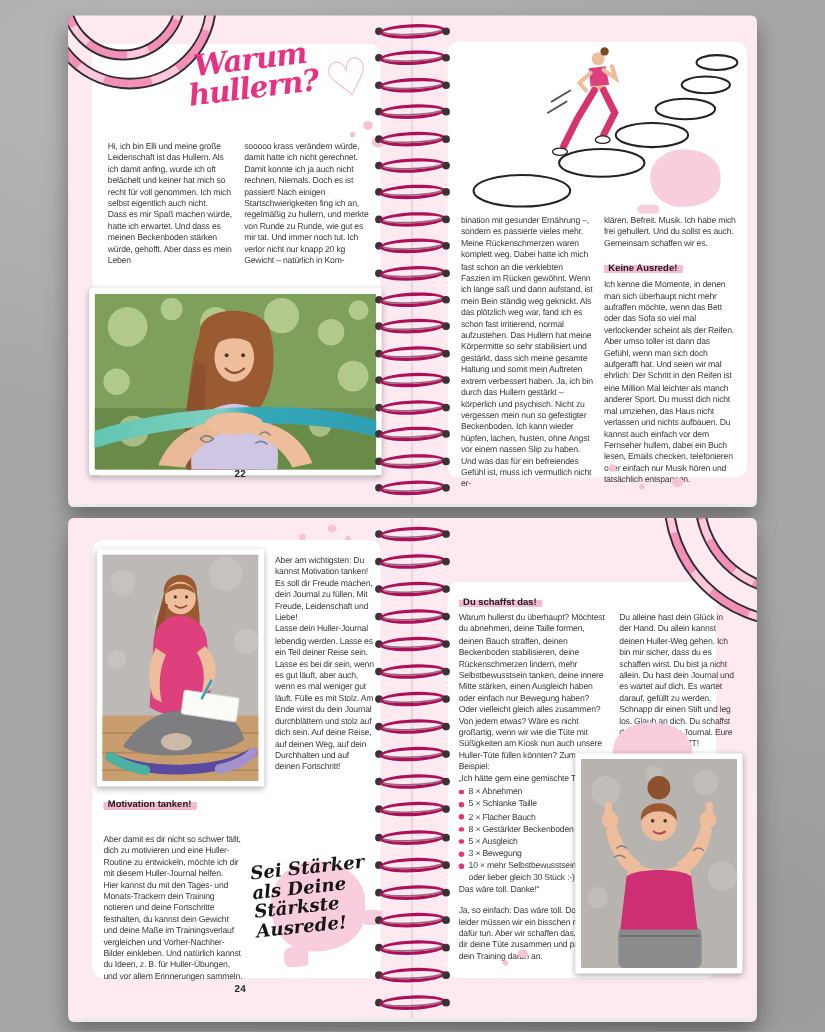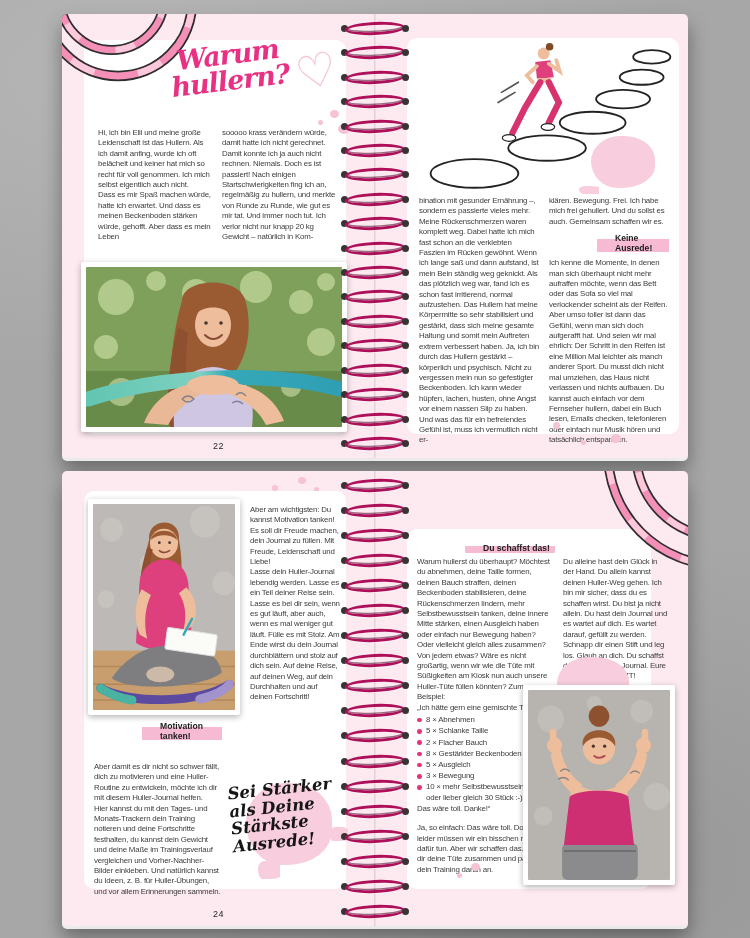--- a/index.html
+++ b/index.html
@@ -32,24 +32,24 @@
     box-shadow:inset 0 -1.5px 0 rgba(70,2,35,.55), 0 1px 0 rgba(255,255,255,.4);}
   .coil .hole{position:absolute;top:3px;width:7px;height:7px;border-radius:50%;background:#3a3334;}
   .coil .hl{left:-1px;} .coil .hr{right:-1px;}
 
   .whitebox{position:absolute;background:#ffffff;border-radius:10px;}
   .txt{font-size:7.9px;line-height:10.4px;letter-spacing:-0.2px;color:#3d3d3d;white-space:pre-line;}
   .cols2{display:flex;gap:10px;}
   .col{flex:1;min-width:0;}
   .hpink{display:inline-block;font-weight:bold;font-size:8.6px;color:#1c1c1c;
     background:linear-gradient(to bottom, rgba(247,188,212,0) 28%, #f6bad3 28%, #f6bad3 92%, rgba(247,188,212,0) 92%);
-    padding:0 5px 1px 18px;border-radius:3px;margin-left:48px;}
+    padding:0 5px 1px 4px;border-radius:3px;}
   .tiplabel{color:#e8327e;font-weight:bold;}
-  .pagenum{position:absolute;bottom:7px;left:0;width:100%;text-align:center;
-    font-size:9px;font-weight:normal;color:#262626;letter-spacing:.4px;z-index:4;}
+  .pagenum{position:absolute;bottom:22px;left:0;width:100%;text-align:center;
+    font-size:9px;font-weight:bold;color:#262626;letter-spacing:.4px;z-index:4;}
 
   .photo{position:absolute;margin:0;background:#fff;padding:5px;border-radius:2px;
     box-shadow:0 2px 6px rgba(0,0,0,.3);}
   .photo svg{display:block;width:100%;height:100%;border-radius:1px;}
 
   .title-script{position:absolute;font-family:"DejaVu Serif",serif;font-style:italic;font-weight:bold;
     font-size:27px;line-height:26px;letter-spacing:-1px;color:#e93183;
     transform:rotate(-7deg);white-space:pre-line;text-align:center;z-index:3;}
   .quote-script{font-family:"DejaVu Serif",serif;font-style:italic;font-weight:bold;
     font-size:16.5px;line-height:17.5px;color:#161616;transform:rotate(-6deg);
@@ -169,21 +169,21 @@
           <ellipse cx="139" cy="103" rx="8" ry="4" fill="#fff" stroke="#232323" stroke-width="1.4"></ellipse>
         </g>
       </svg>
 
       <div class="splash" style="left:184px;top:98px;width:64px;height:52px;
            box-shadow:-34px 28px 0 -22px #f8cddd, 30px -30px 0 -26px #f8cddd, -6px 40px 0 -26px #f8cddd"></div>
 
       <div class="cols2" style="position:absolute;left:12px;right:10px;top:158px;">
         <div class="col txt">bination mit gesunder Ernährung –, sondern es passierte vieles mehr. Meine Rückenschmerzen waren komplett weg. Dabei hatte ich mich fast schon an die verklebten Faszien im Rücken gewöhnt. Wenn ich lange saß und dann aufstand, ist mein Bein ständig weg geknickt. Als das plötzlich weg war, fand ich es schon fast irritierend, normal aufzustehen. Das Hullern hat meine Körpermitte so sehr stabilisiert und gestärkt, dass sich meine gesamte Haltung und somit mein Auftreten extrem verbessert haben. Ja, ich bin durch das Hullern gestärkt – körperlich und psychisch. Nicht zu vergessen mein nun so gefestigter Beckenboden. Ich kann wieder hüpfen, lachen, husten, ohne Angst vor einem nassen Slip zu haben. Und was das für ein befreiendes Gefühl ist, muss ich vermutlich nicht er-</div>
         <div class="col">
-          <div class="txt">klären. Bewegung. Frei. Ich habe mich frei gehullert. Und du sollst es auch. Gemeinsam schaffen wir es.</div>
+          <div class="txt">klären. Befreit. Musik. Ich habe mich frei gehullert. Und du sollst es auch. Gemeinsam schaffen wir es.</div>
           <div style="margin:6px 0 3px">
             <span class="hpink">Keine Ausrede!</span>
           </div>
           <div class="txt">Ich kenne die Momente, in denen man sich überhaupt nicht mehr aufraffen möchte, wenn das Bett oder das Sofa so viel mal verlockender scheint als der Reifen. Aber umso toller ist dann das Gefühl, wenn man sich doch aufgerafft hat. Und seien wir mal ehrlich: Der Schritt in den Reifen ist eine Million Mal leichter als manch anderer Sport. Du musst dich nicht mal umziehen, das Haus nicht verlassen und nichts aufbauen. Du kannst auch einfach vor dem Fernseher hullern, dabei ein Buch lesen, Emails checken, telefonieren oder einfach nur Musik hören und tatsächlich entspannen.</div>
         </div>
       </div>
     </div>
 
     <span class="dot" style="left:178px;top:408px;width:7px;height:7px"></span>
     <span class="dot" style="left:236px;top:420px;width:10px;height:9px"></span>

